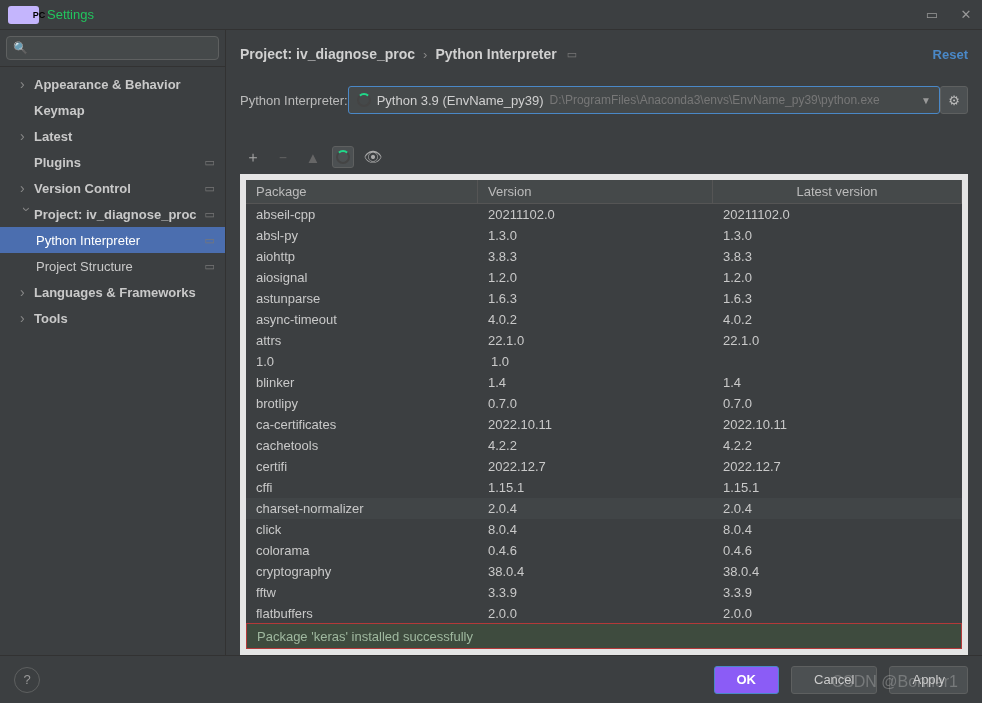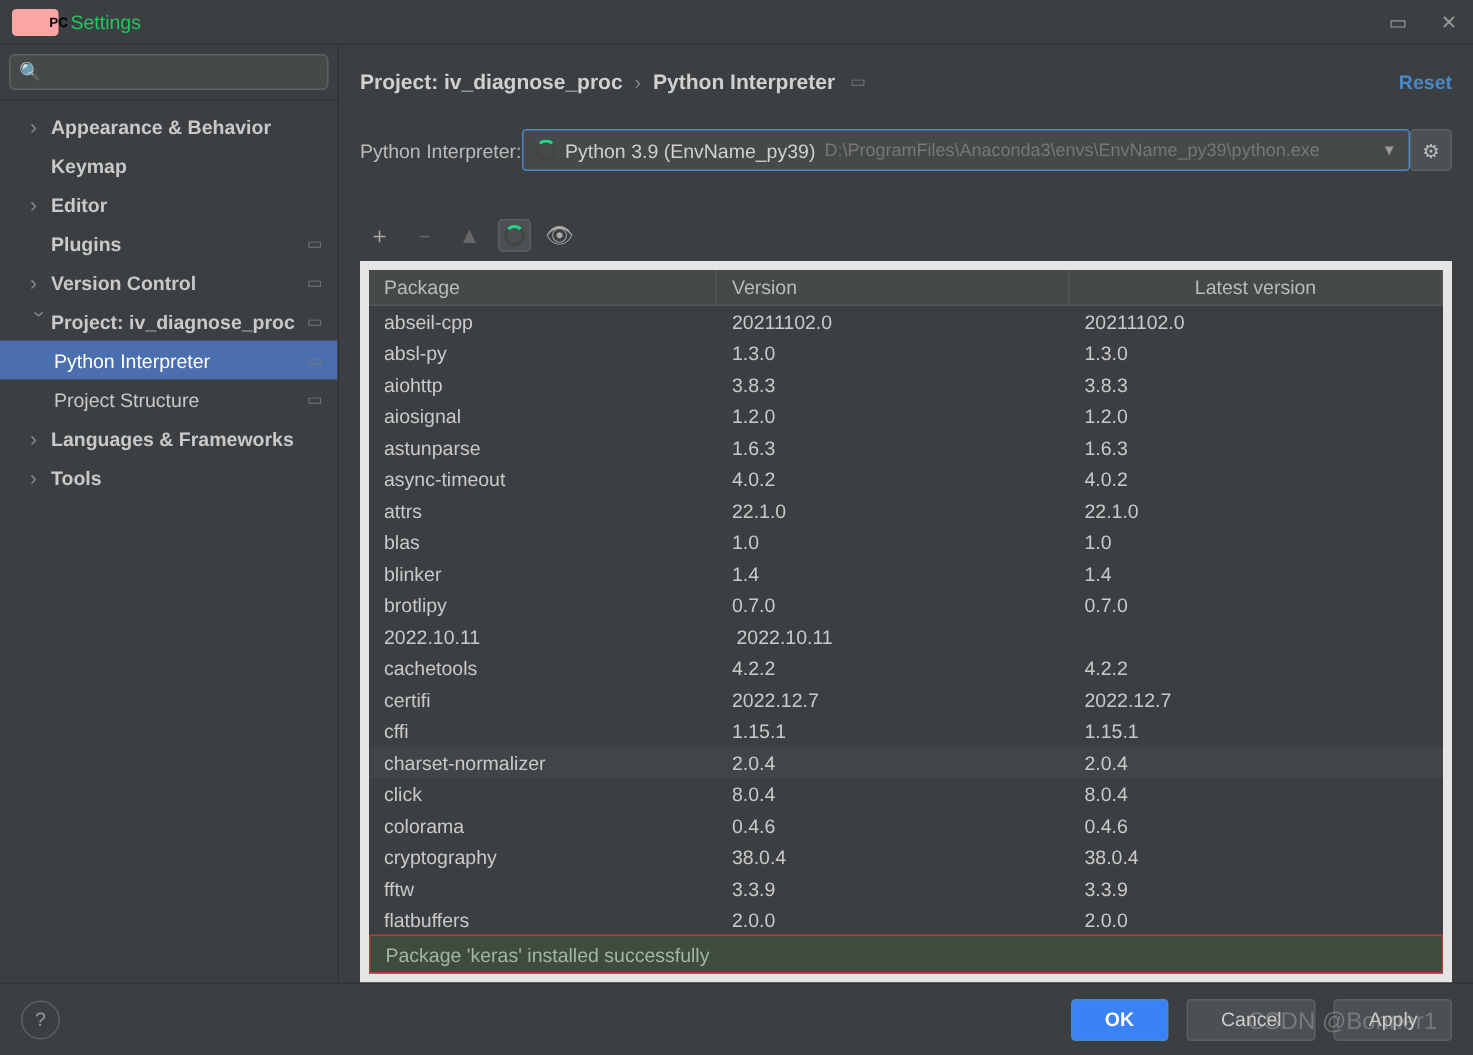--- a/index.html
+++ b/index.html
@@ -1,19 +1,19 @@
 <!DOCTYPE html>
 <html><head>
 <meta charset="utf-8">
 <style>
 * { margin: 0; padding: 0; box-sizing: border-box; font-family: -apple-system, "Segoe UI", Arial, sans-serif; }
 body { background: #3c3f41; color: #bbbbbb; width: 982px; height: 703px; overflow: hidden; font-size: 13px; }
 
 .title-bar { height: 30px; display: flex; align-items: center; padding: 0 8px; background: #3c3f41; border-bottom: 1px solid #323232; }
-.app-icon { width: 18px; height: 18px; background: #fca5a5; border-radius: 3px; display: flex; align-items: center; justify-content: center; font-size: 9px; font-weight: bold; color: #000; margin-right: 8px; padding-left: 31px; }
+.app-icon { width: 18px; height: 18px; background: #c4b5fd; border-radius: 3px; display: flex; align-items: center; justify-content: center; font-size: 9px; font-weight: bold; color: #000; margin-right: 8px; padding-left: 31px; }
 .title-bar .title { flex: 1; color: #22c55e; }
 .title-bar .win-btns { display: flex; gap: 18px; }
 .title-bar .win-btn { width: 16px; height: 16px; color: #999; cursor: pointer; display: flex; align-items: center; justify-content: center; }
 
 .content { display: flex; height: 625px; }
 
 .sidebar { width: 226px; background: #3c3f41; border-right: 1px solid #323232; display: flex; flex-direction: column; }
 .search-wrap { padding: 6px; border-bottom: 1px solid #323232; }
 .search-box { width: 100%; height: 24px; background: #45494a; border: 1px solid #5e6060; border-radius: 4px; display: flex; align-items: center; padding: 0 6px; }
 .search-box input { flex: 1; background: transparent; border: none; outline: none; color: #bbb; font-size: 12px; }
@@ -65,21 +65,21 @@
 .td-ver { width: 235px; color: #c9c9c9; }
 .td-lat { flex: 1; color: #c9c9c9; }
 
 .status-bar { height: 26px; background: #3e4b3e; border: 1px solid #b33939; display: flex; align-items: center; padding: 0 10px; margin-top: 0; }
 .status-bar .msg { color: #9fb89f; }
 
 .footer { height: 48px; border-top: 1px solid #323232; display: flex; align-items: center; padding: 0 14px; gap: 12px; }
 .help-btn { width: 26px; height: 26px; border: 1px solid #5e6060; border-radius: 50%; display: flex; align-items: center; justify-content: center; color: #999; cursor: pointer; }
 .footer .spacer { flex: 1; }
 .btn { height: 28px; padding: 0 22px; border-radius: 3px; cursor: pointer; display: flex; align-items: center; border: 1px solid #5e6060; background: #4c5052; color: #ccc; }
-.btn.primary { background: #3b82f6; border-color: #4a88c7; color: #fff; font-weight: 600; }
+.btn.primary { background: #8b5cf6; border-color: #4a88c7; color: #fff; font-weight: 600; }
 .watermark { position: absolute; bottom: 12px; right: 24px; color: rgba(200,200,200,0.35); font-size: 16px; pointer-events: none; }
 </style>
 </head>
 <body>
 
 <div class="title-bar">
   <div class="app-icon">PC</div>
   <div class="title">Settings</div>
   <div class="win-btns">
     <div class="win-btn">▭</div>
@@ -97,21 +97,21 @@
     </div>
     <div class="tree" id="tree">
         <div class="tree-item expandable">
           <span class="lbl">Appearance &amp; Behavior</span>
         </div>
         <div class="tree-item">
           <span style="width: 14px; display: inline-block;"></span>
           <span class="lbl">Keymap</span>
         </div>
         <div class="tree-item expandable">
-          <span class="lbl">Editor</span>
+          <span class="lbl">Latest</span>
         </div>
         <div class="tree-item">
           <span style="width: 14px; display: inline-block;"></span>
           <span class="lbl">Plugins</span>
           <span class="proj-icon">▭</span>
         </div>
         <div class="tree-item expandable">
           <span class="lbl">Version Control</span>
           <span class="proj-icon">▭</span>
         </div>
@@ -212,35 +212,35 @@
             <div class="td td-pkg">async-timeout</div>
             <div class="td td-ver">4.0.2</div>
             <div class="td td-lat">4.0.2</div>
           </div>
           <div class="trow">
             <div class="td td-pkg">attrs</div>
             <div class="td td-ver">22.1.0</div>
             <div class="td td-lat">22.1.0</div>
           </div>
           <div class="trow">
-            <div class="td td-pkg">blas</div>
             <div class="td td-ver">1.0</div>
             <div class="td td-lat">1.0</div>
           </div>
           <div class="trow">
             <div class="td td-pkg">blinker</div>
             <div class="td td-ver">1.4</div>
             <div class="td td-lat">1.4</div>
           </div>
           <div class="trow">
             <div class="td td-pkg">brotlipy</div>
             <div class="td td-ver">0.7.0</div>
             <div class="td td-lat">0.7.0</div>
           </div>
           <div class="trow">
+            <div class="td td-pkg">ca-certificates</div>
             <div class="td td-ver">2022.10.11</div>
             <div class="td td-lat">2022.10.11</div>
           </div>
           <div class="trow">
             <div class="td td-pkg">cachetools</div>
             <div class="td td-ver">4.2.2</div>
             <div class="td td-lat">4.2.2</div>
           </div>
           <div class="trow">
             <div class="td td-pkg">certifi</div>

